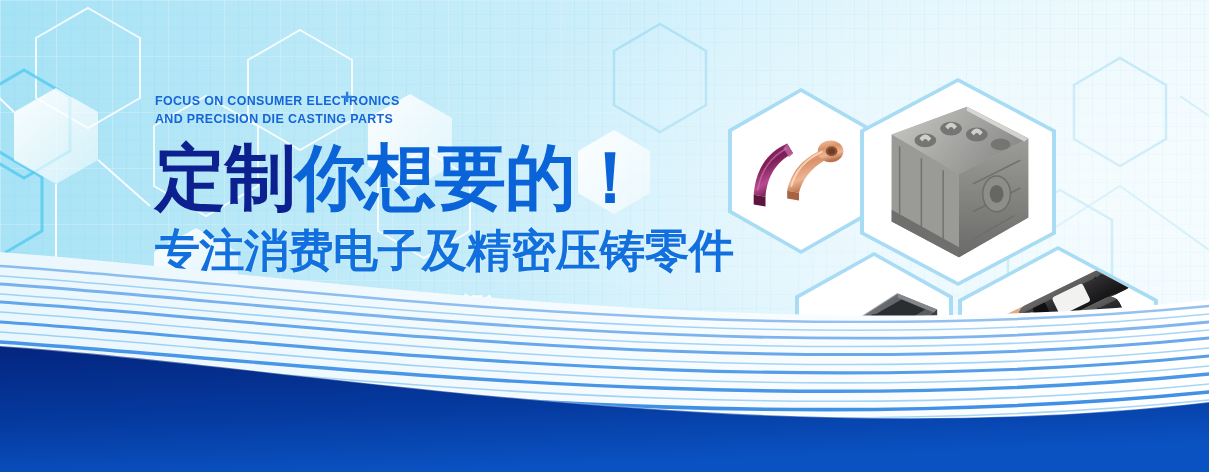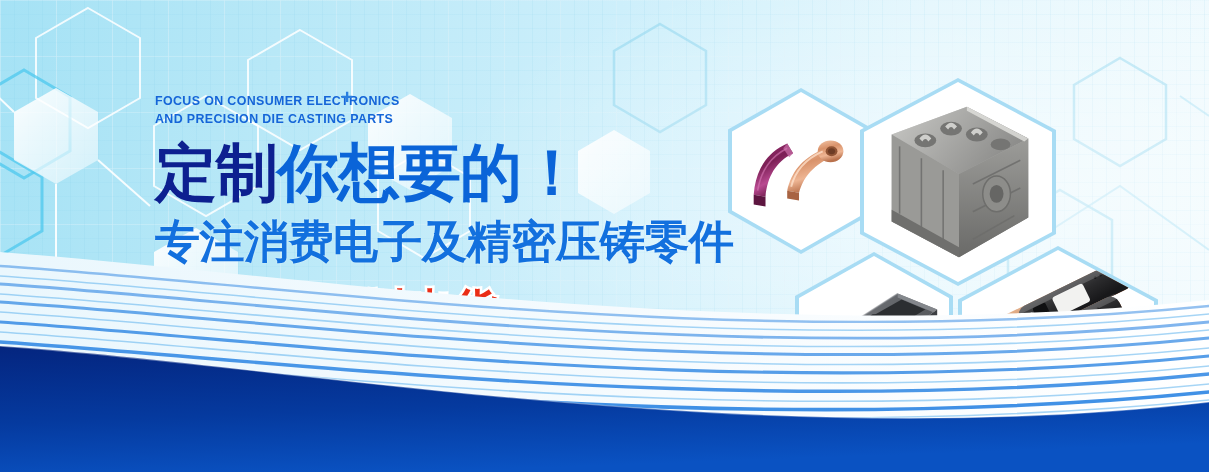--- a/index.html
+++ b/index.html
@@ -46,21 +46,21 @@
     font-weight:bold; font-size:13.5px; letter-spacing:.4px;
     color:#1565d8; transform:scaleX(.92); transform-origin:left center;
     white-space:nowrap;
   }
   .plus {
     position:absolute; left:186px; top:-6px;
     font-size:21px; font-weight:bold; color:#2a7fe0; line-height:1;
   }
 
   .h1 {
-    margin-top:14px; font-size:62px; font-weight:bold; line-height:1;
+    margin-top:14px; font-size:71px; font-weight:bold; line-height:1;
     letter-spacing:-1px; white-space:nowrap;
     font-family:"DejaVu Sans","Liberation Sans",sans-serif;
   }
   .h1 .dark { color:#0d2090; }
   .h1 .bright { color:#0a64d8; }
 
   .h2 {
     margin-top:14px; font-size:45px; font-weight:bold; line-height:1.05;
     color:#1270de; letter-spacing:-.5px; white-space:nowrap;
     font-family:"DejaVu Sans","Liberation Sans",sans-serif;

